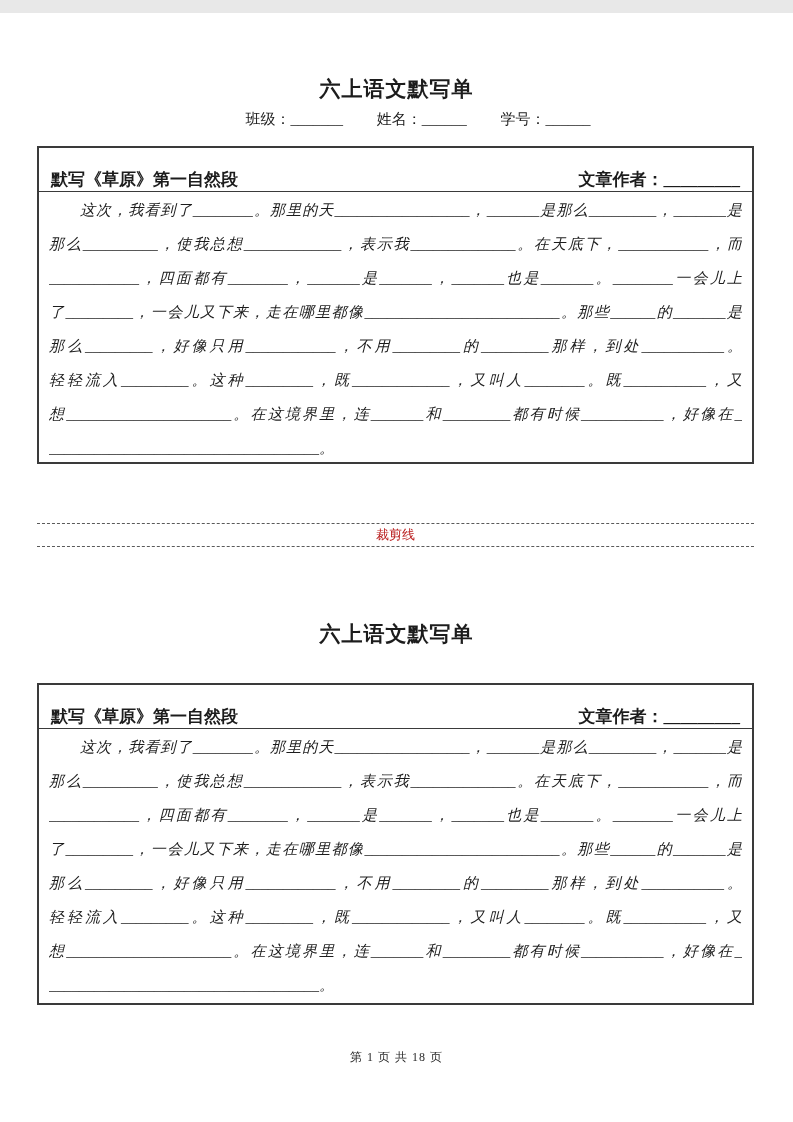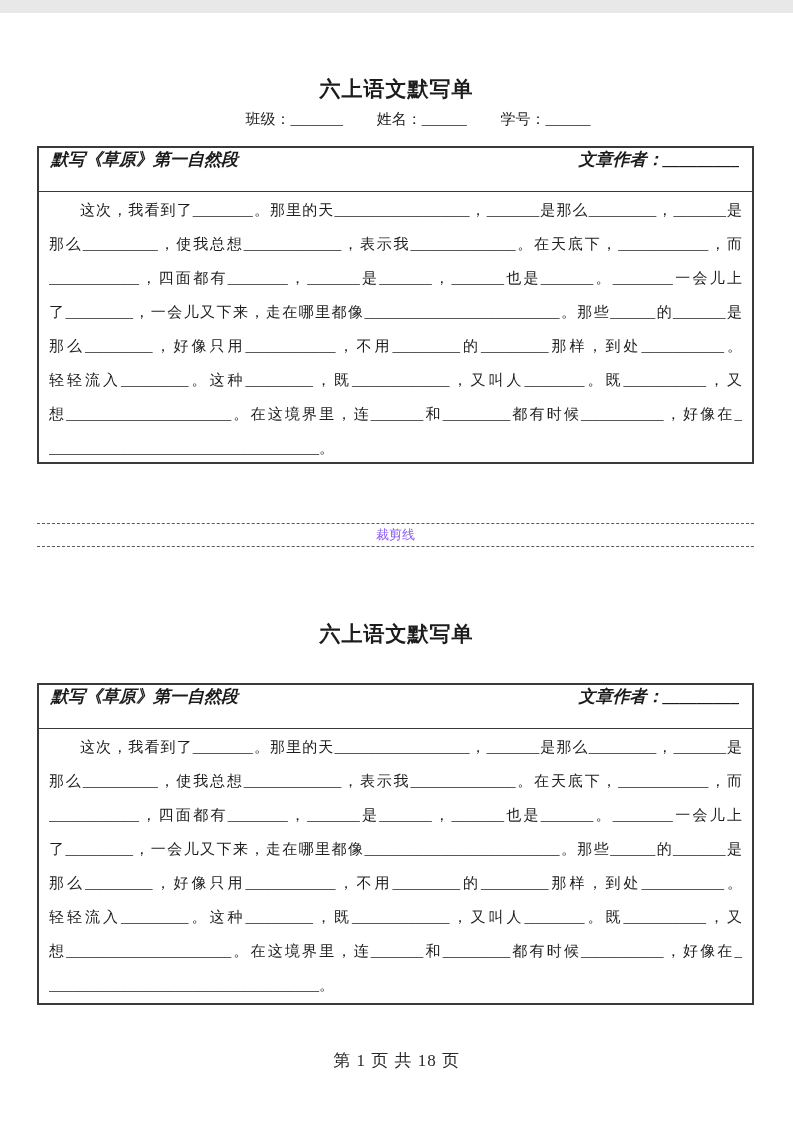--- a/index.html
+++ b/index.html
@@ -33,70 +33,70 @@
     position: absolute;
     left: 37px;
     width: 717px;
     border: 2px solid #3a3a3a;
     box-sizing: border-box;
     background: #ffffff;
   }
   .box-header {
     display: flex;
     justify-content: space-between;
-    align-items: flex-start;
+    align-items: flex-end;
     height: 43px;
     padding: 0 12px;
     border-bottom: 1px solid #3a3a3a;
     font-weight: bold;
     font-size: 17px;
-    font-style: italic;
   }
   .box-body {
     padding: 1px 10px 0 10px;
     font-size: 15px;
   }
   .line {
     line-height: 34px;
     height: 34px;
     overflow: hidden;
     text-align: justify;
     text-align-last: justify;
+    font-style: italic;
     -moz-text-align-last: justify;
   }
   .line.first { text-indent: 31px; }
   .line.last  { text-align-last: left; -moz-text-align-last: left; }
   .cutline {
     position: absolute;
     left: 37px;
     width: 717px;
     height: 24px;
     text-align: center;
     font-size: 13px;
-    color: #8b5cf6;
+    color: #b91c1c;
   }
   .cut-dotted {
     position: absolute;
     left: 0; right: 0;
     height: 0;
     border-top: 1px dashed #5a5a5a;
   }
   .cut-dotted.top { top: 0; }
   .cut-dotted.bottom { bottom: 0; }
   .cut-label {
     position: absolute;
     top: 2px; left: 0; right: 0;
     line-height: 20px;
   }
   .page-footer {
     position: absolute;
     left: 0; right: 0;
     top: 1036px;
     text-align: center;
-    font-size: 17px;
+    font-size: 12px;
     color: #2a2a2a;
     letter-spacing: 1px;
   }
 </style>
 </head>
 <body>
 
 <div class="page">
 
   <div class="doc-title" style="top:62px;">六上语文默写单</div>

